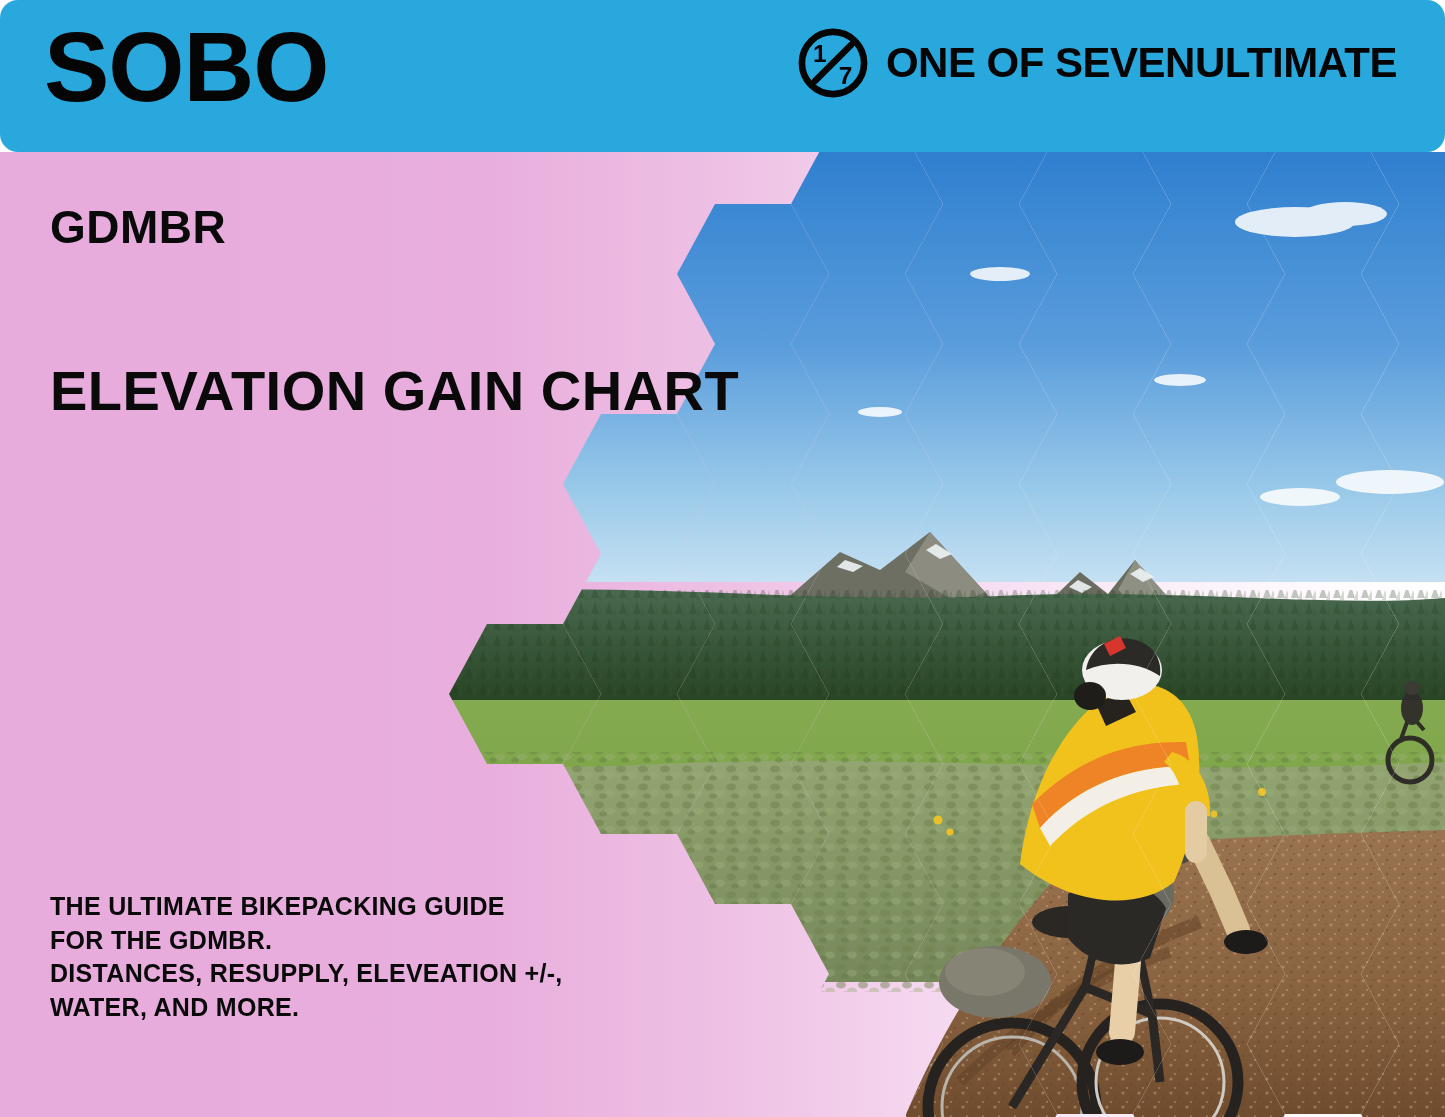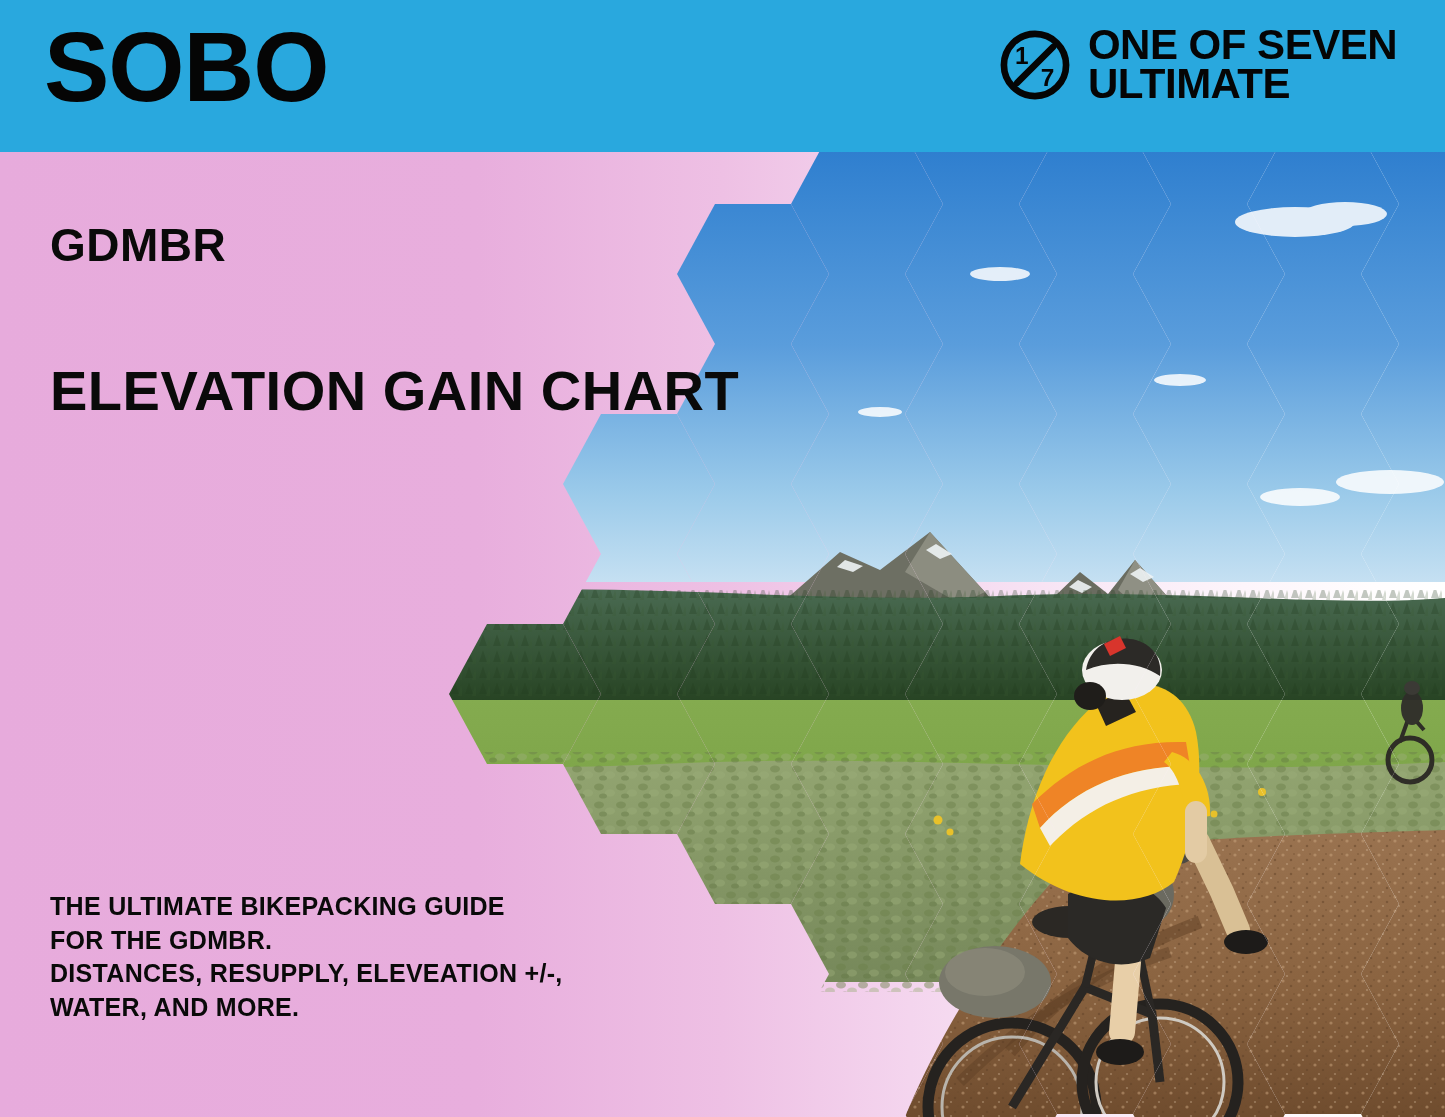--- a/index.html
+++ b/index.html
@@ -1,39 +1,39 @@
 <!DOCTYPE html>
 <html><head>
 <meta charset="utf-8">
 <style>
   html,body{margin:0;padding:0;background:#fff;}
   body{font-family:"Liberation Sans",sans-serif;}
   #poster{position:relative;width:1445px;height:1117px;overflow:hidden;background:#fff;}
 
   
-  #header{position:absolute;left:0;top:0;width:1445px;height:152px;background:#29a8de;}
+  #header{position:absolute;left:0;top:0;width:1445px;height:152px;background:#29a8de;border-radius:18px;}
   #brand-wordmark{position:absolute;left:44px;top:18px;font-size:98px;font-weight:bold;
     letter-spacing:-1px;color:#050505;line-height:1;font-family:"Liberation Sans",sans-serif;}
   #logo-lockup{position:absolute;right:48px;top:26px;display:flex;align-items:center;gap:16px;}
   #logo-mark{width:74px;height:74px;flex:none;}
-  #logo-words{display:flex;flex-direction:column;line-height:0.92;}
+  #logo-words{display:flex;flex-direction:row;line-height:0.92;}
   #logo-words span{font-size:42px;font-weight:bold;color:#050505;letter-spacing:-0.5px;
     white-space:nowrap;font-family:"Liberation Sans",sans-serif;}
 
   
   #body-panel{position:absolute;left:0;top:152px;width:1445px;height:965px;
     background:linear-gradient(to right,#e7abdc 0%,#e8aedd 33%,#eec0e4 50%,#f4d5ee 63%,
       #f9e8f6 75%,#fdf5fb 86%,#fffdfe 95%,#ffffff 100%);}
 
   
   #photo-mosaic{position:absolute;left:0;top:152px;width:1445px;height:965px;}
   #photo-mosaic svg{display:block;width:1445px;height:965px;}
 
   
-  #subject-label{position:absolute;left:50px;top:218px;font-size:46px;font-weight:bold;
+  #subject-label{position:absolute;left:50px;top:200px;font-size:46px;font-weight:bold;
     color:#0a0a0a;letter-spacing:0.5px;}
   #poster-title{position:absolute;left:50px;top:358px;font-size:56px;font-weight:bold;
     color:#0a0a0a;letter-spacing:0.5px;white-space:nowrap;}
   #tagline{position:absolute;left:50px;top:890px;font-size:25px;font-weight:bold;
     color:#0a0a0a;line-height:1.34;letter-spacing:0.3px;}
   #tagline div{white-space:nowrap;}
 </style>
 </head>
 <body>
 

